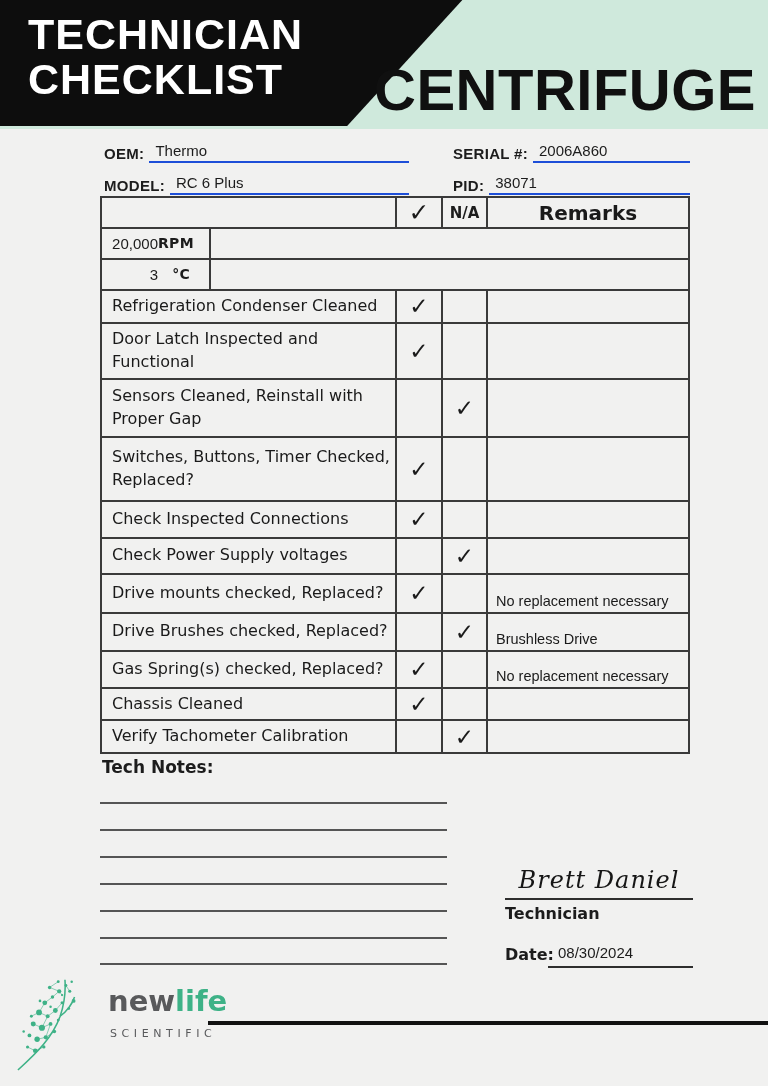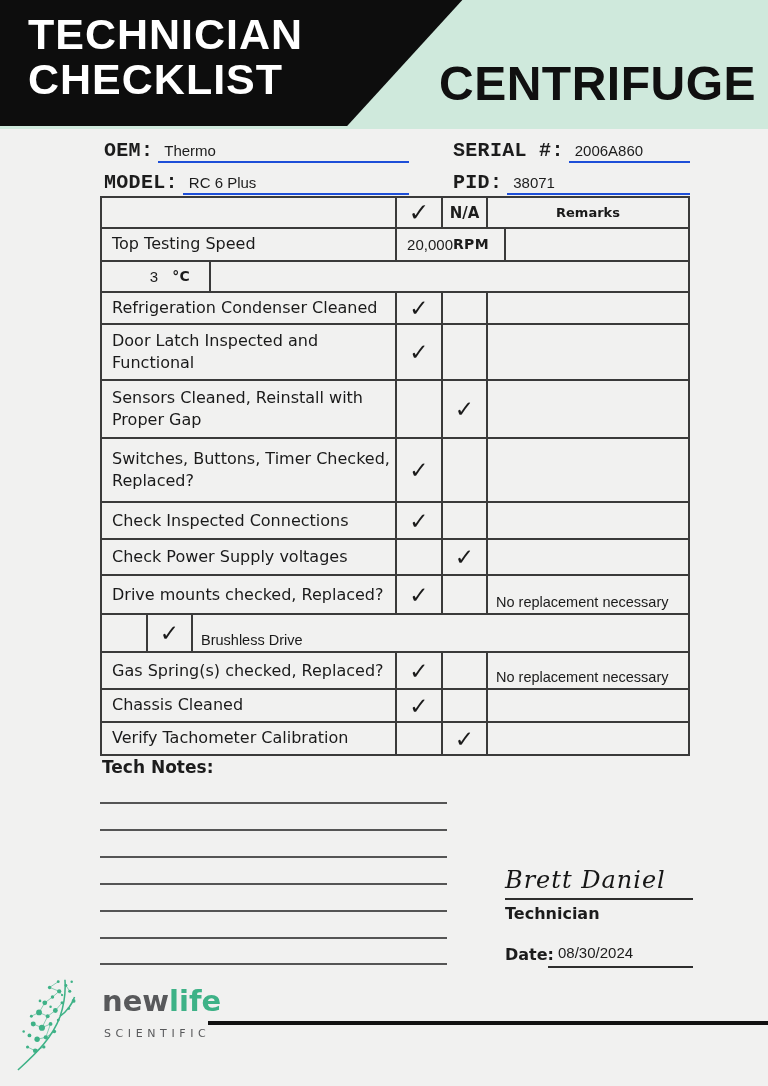--- a/index.html
+++ b/index.html
@@ -17,26 +17,26 @@
     clip-path:polygon(0 0, 60.2% 0, 45.2% 100%, 0 100%);
   }
   .header-title {
     position:absolute; left:28px; top:12px; color:#ffffff;
     font-family:"Liberation Sans", sans-serif; font-weight:800;
     font-size:43px; line-height:45px; letter-spacing:1px;
   }
   .header-subtitle {
     position:absolute; right:12px; top:56px; color:#101010;
     font-family:"Liberation Sans", sans-serif; font-weight:800;
-    font-size:48px; letter-spacing:0.5px;
+    font-size:58px; letter-spacing:0.5px;
   }
   
   .field-row { display:flex; align-items:flex-end; margin-bottom:7px; height:25px; }
   .field-label {
-    font-family:Liberation Mono, monospace; font-weight:700; font-size:20px;
+    font-family:Liberation Sans, sans-serif; font-weight:700; font-size:15px;
     letter-spacing:0.3px; padding-bottom:1px; white-space:nowrap;
   }
   .field-value {
     flex:1; border-bottom:2px solid #1d4ed8; margin-left:5px;
     font-family:"Liberation Sans", sans-serif; font-size:15px;
     padding:0 0 2px 6px; white-space:nowrap;
   }
   .form-left  { position:absolute; left:104px; top:138px; width:305px; }
   .form-right { position:absolute; left:453px; top:138px; width:237px; }
   
@@ -61,51 +61,51 @@
   }
   .c-remarks {
     flex:1; display:flex; align-items:flex-end; padding:2px 4px 3px 8px;
     font-family:"Liberation Sans", sans-serif; font-size:14.5px; color:#1a1a1a;
   }
   .mark { font-family:"DejaVu Sans", sans-serif; font-size:23px; font-weight:400; color:#1a1a1a; }
   .hrow .c-check .mark { font-size:25px; font-weight:700; }
   .hrow .c-na { font-family:"DejaVu Sans", sans-serif; font-size:15px; font-weight:600; }
   .hrow .c-remarks {
     align-items:center; justify-content:center; padding:0;
-    font-family:"DejaVu Sans", sans-serif; font-size:13px; font-weight:600;
+    font-family:"DejaVu Sans", sans-serif; font-size:20px; font-weight:600;
   }
   
   .notes-label {
     position:absolute; left:102px; top:757px;
     font-family:"DejaVu Sans", sans-serif; font-weight:700; font-size:17px;
   }
   .note-line { position:absolute; left:100px; width:347px; border-top:2px solid #555; }
   
   .sig-name {
-    position:absolute; left:505px; top:866px; width:188px; 
+    position:absolute; left:505px; top:866px; width:188px; text-align:center;
     font-family:"DejaVu Serif", serif; font-style:italic; font-size:24px;
     letter-spacing:1px; color:#161616;
   }
   .sig-line  { position:absolute; left:505px; top:898px; width:188px; border-top:2px solid #2e2e2e; }
   .sig-role  {
     position:absolute; left:505px; top:904px;
     font-family:"DejaVu Sans", sans-serif; font-weight:700; font-size:16px;
   }
   .date-label {
     position:absolute; left:505px; top:945px;
     font-family:"DejaVu Sans", sans-serif; font-weight:700; font-size:16px;
   }
   .date-value {
     position:absolute; left:558px; top:944px;
     font-family:"Liberation Sans", sans-serif; font-size:15px;
   }
   .date-line { position:absolute; left:548px; top:966px; width:145px; border-top:2px solid #2e2e2e; }
   
   .leaf { position:absolute; left:16px; top:972px; }
-  .brand { position:absolute; left:102px; top:986px; }
+  .brand { position:absolute; left:108px; top:986px; }
   .brand-main {
     font-family:"DejaVu Sans", sans-serif; font-size:29px; font-weight:600;
     letter-spacing:0; line-height:30px;
   }
   .brand-new  { color:#58595b; }
   .brand-life { color:#3eb287; }
   .brand-sub {
     font-family:"DejaVu Sans", sans-serif; font-size:11px; letter-spacing:4.6px;
     color:#58595b; margin-top:11px; margin-left:2px;
   }
@@ -151,21 +151,20 @@
     <div class="trow hrow" style="min-height:30px">
       <div class="c-item"></div>
       <div class="c-check">
           <span class="mark">✓</span>
         </div>
       <div class="c-na">N/A</div>
       <div class="c-remarks">Remarks</div>
     </div>
 
     <div class="trow" style="min-height:31px">
-      <div class="c-item">Top Testing Speed</div>
       <div class="c-value">
         <span class="val">20,000</span>
         <span class="unit">RPM</span>
       </div>
       <div class="c-remarks"></div>
     </div>
 
     <div class="trow" style="min-height:31px">
       <div class="c-value">
         <span class="val">3</span>
@@ -245,20 +244,21 @@
       <div class="c-check">
           <span class="mark">✓</span>
         </div>
       <div class="c-na">
           <span class="mark"></span>
         </div>
       <div class="c-remarks">No replacement necessary</div>
     </div>
 
     <div class="trow" style="min-height:38px">
+      <div class="c-item">Drive Brushes checked, Replaced?</div>
       <div class="c-check">
           <span class="mark"></span>
         </div>
       <div class="c-na">
           <span class="mark">✓</span>
         </div>
       <div class="c-remarks">Brushless Drive</div>
     </div>
 
     <div class="trow" style="min-height:37px">

